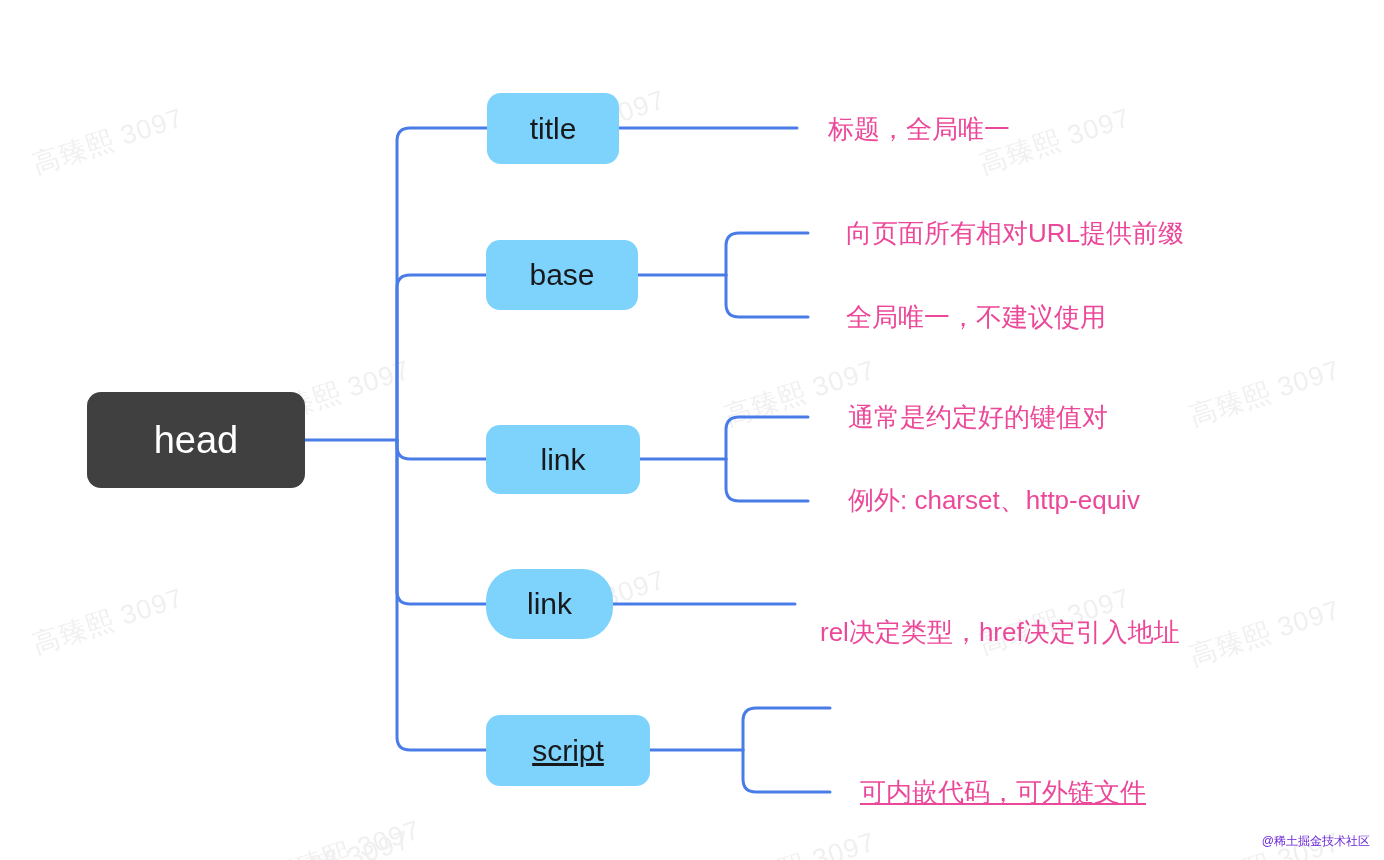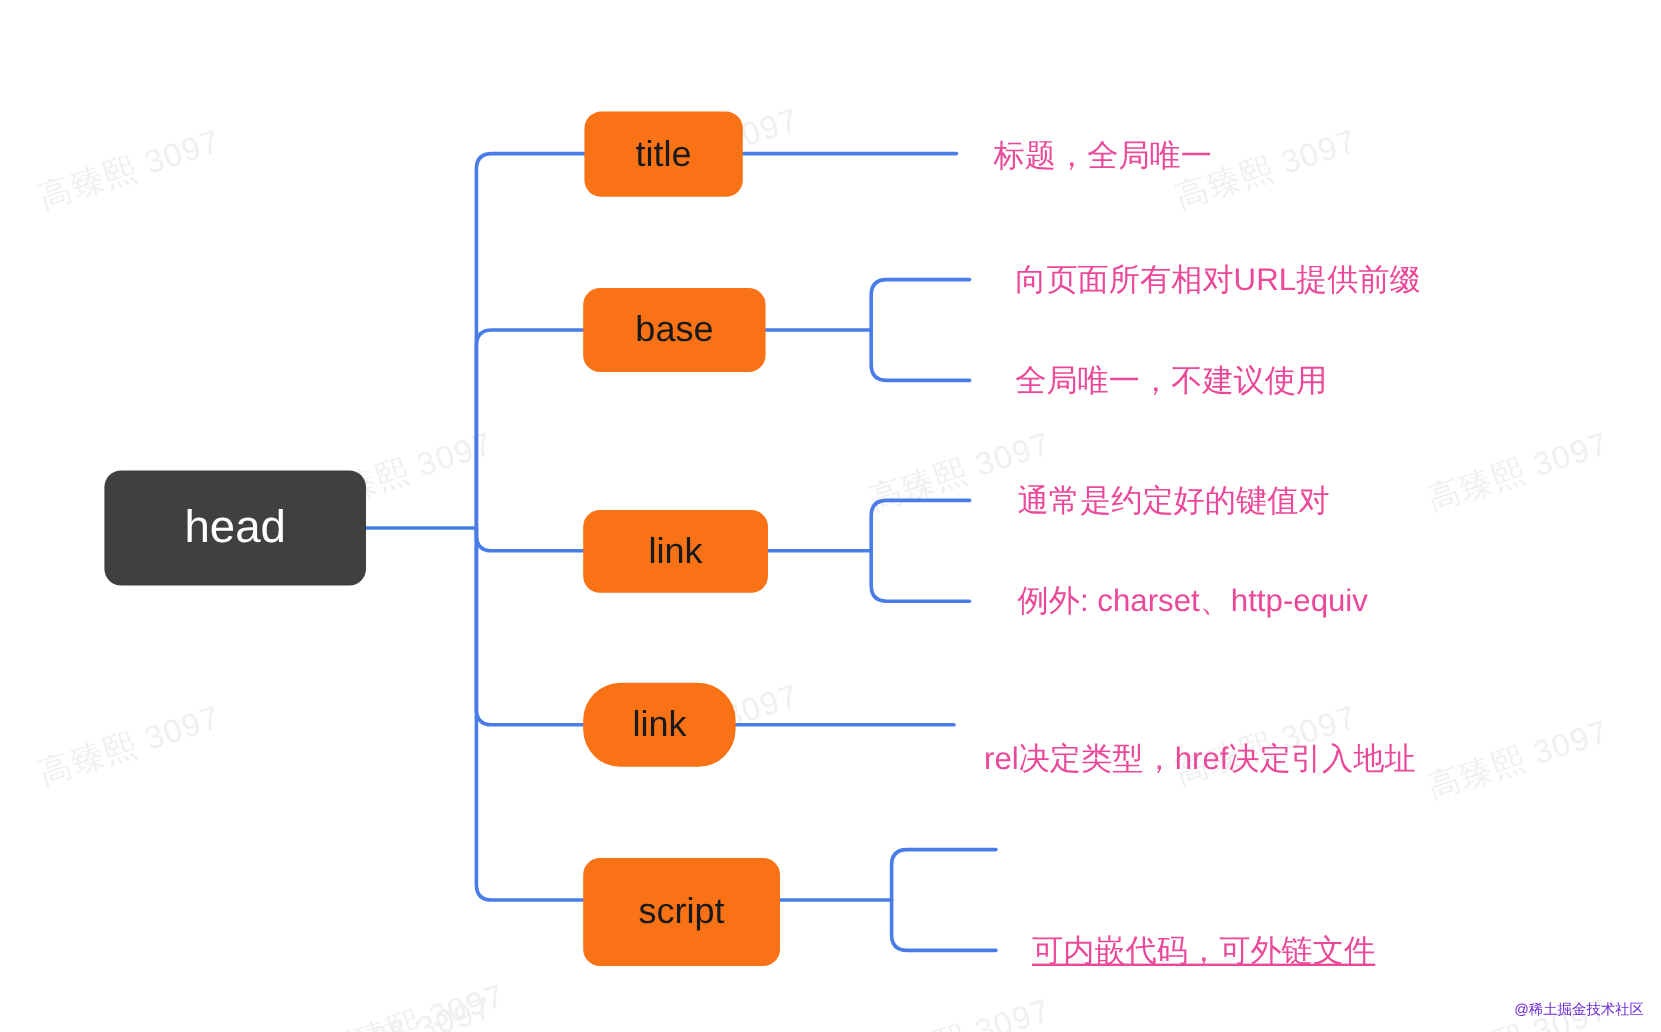--- a/index.html
+++ b/index.html
@@ -62,21 +62,21 @@
     box-sizing: border-box;
   }
   .node-root {
     background: #404040;
     border-radius: 14px;
     color: #ffffff;
     font-size: 38px;
     font-weight: 400;
   }
   .node-branch {
-    background: #f97316;
+    background: #7dd3fc;
     border-radius: 14px;
     color: #18191c;
     font-size: 30px;
     font-weight: 400;
   }
 
   
   .leaf {
     position: absolute;
     z-index: 3;
@@ -163,21 +163,21 @@
   </div>
 
   <div class="node node-branch" style="left:486px; top:425px; width:154px; height:69px;">
     <span>link</span>
   </div>
 
   <div class="node node-branch" style="left:486px; top:569px; width:127px; height:70px;border-radius:31px;">
     <span>link</span>
   </div>
 
-  <div class="node node-branch" style="left:486px; top:715px; width:164px; height:90px;">
+  <div class="node node-branch" style="left:486px; top:715px; width:164px; height:71px;text-decoration:underline;">
     <span>script</span>
   </div>
 
   <div class="leaf" style="left:828px; top:116px;">标题，全局唯一</div>
 
   <div class="leaf" style="left:846px; top:220px;">向页面所有相对URL提供前缀</div>
 
   <div class="leaf" style="left:846px; top:304px;text-align:center;">全局唯一，不建议使用</div>
 
   <div class="leaf" style="left:848px; top:404px;">通常是约定好的键值对</div>

